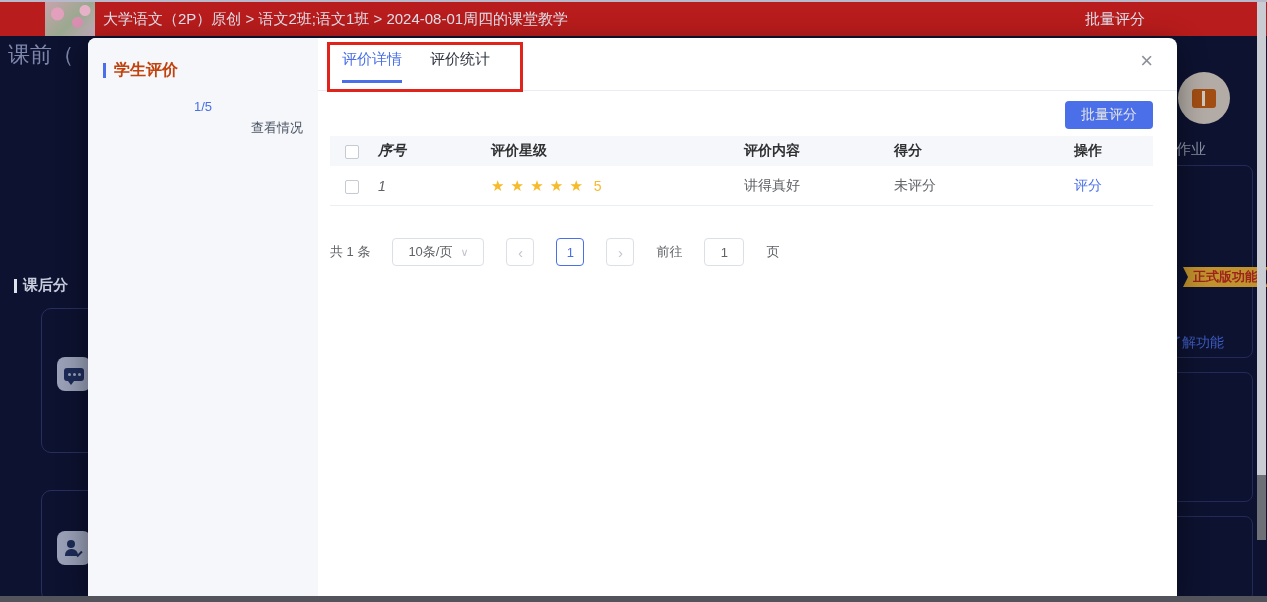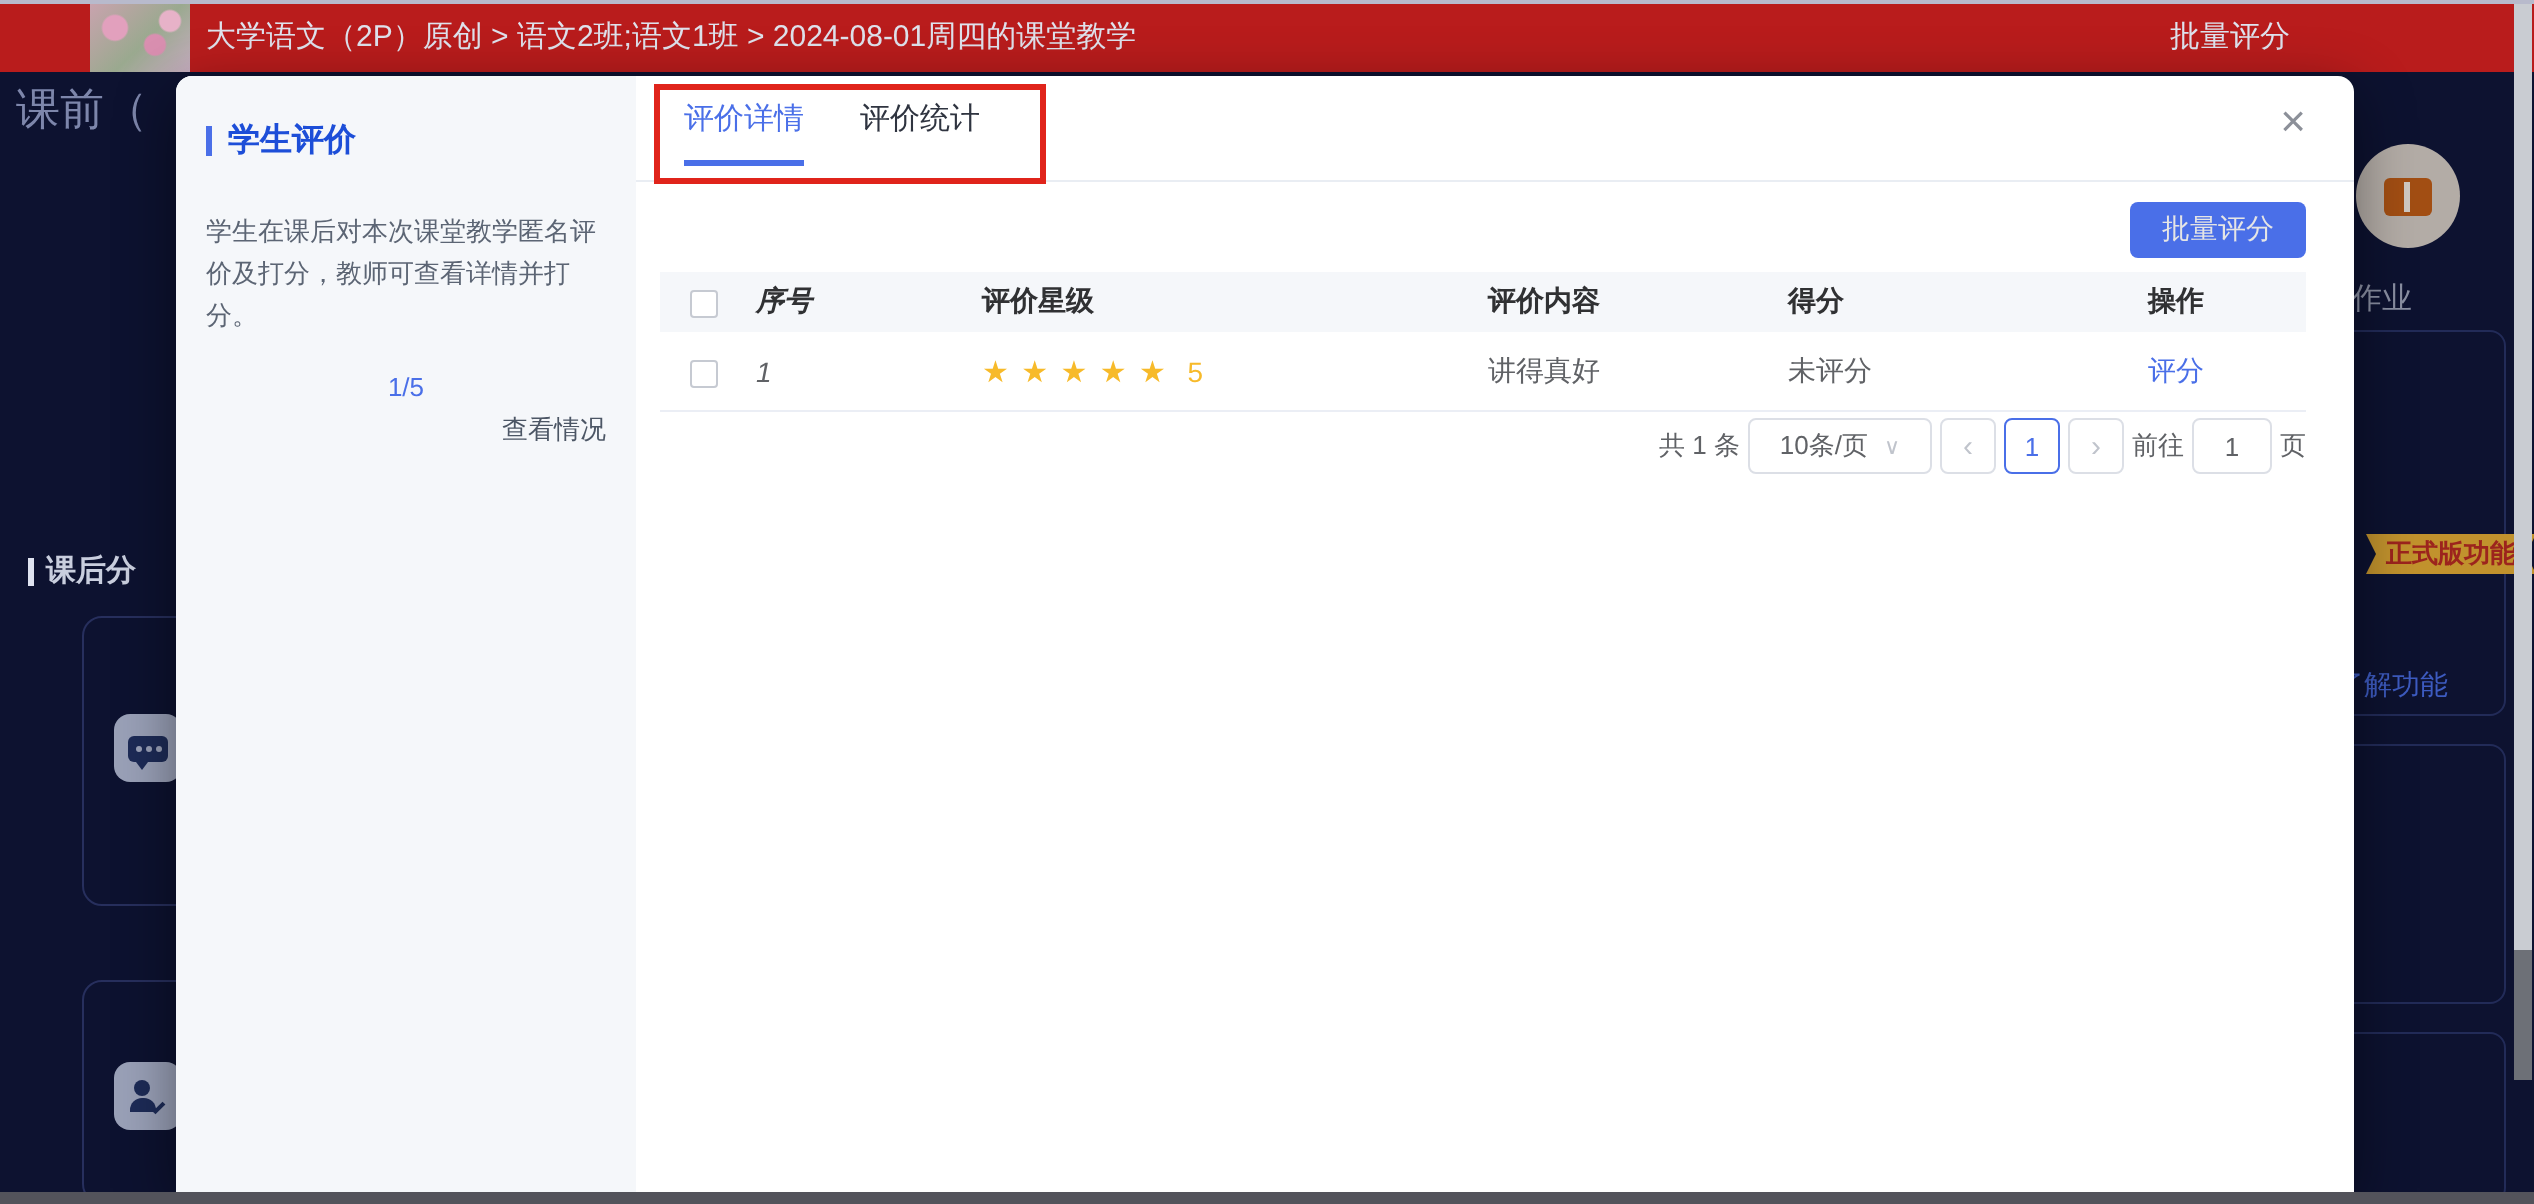--- a/index.html
+++ b/index.html
@@ -54,21 +54,21 @@
     background:#c1922d; color:#9c241d; font-size:13px; font-weight:bold; z-index:1; white-space:nowrap;
     clip-path:polygon(0 0,100% 0,calc(100% - 5px) 50%,100% 100%,0 100%,5px 50%); }
   .learn-link { position:absolute; left:1168px; top:334px; font-size:14px; color:#3d5bc0; z-index:1; cursor:pointer; }
 
   
   .modal { position:absolute; left:88px; top:38px; width:1089px; height:558px; background:#fff;
     border-radius:8px 8px 0 0; z-index:10; display:flex; box-shadow:0 8px 30px rgba(0,0,0,.45); }
   .m-sidebar { width:230px; background:#f5f7fa; border-radius:8px 0 0 0; padding:22px 15px 0 15px; flex-shrink:0; }
   .m-sidebar .title-row { display:flex; align-items:center; }
   .m-sidebar .title-bar { width:3px; height:15px; background:#4a6fe8; margin-right:8px; }
-  .m-sidebar .title-txt { font-size:16px; font-weight:bold; color:#1d4ed8; }
+  .m-sidebar .title-txt { font-size:16px; font-weight:bold; color:#c2410c; }
   .m-sidebar .desc { margin-top:24px; font-size:13px; line-height:21px; color:#5c6574; }
   .m-sidebar .progress { margin-top:18px; text-align:center; font-size:13px; color:#4a6fe8; }
   .m-sidebar .view-status { margin-top:5px; text-align:right; font-size:13px; color:#4c5665; cursor:pointer; }
 
   .m-main { position:relative; flex:1; }
   .tabs { position:absolute; left:24px; top:12px; display:flex; gap:28px; z-index:2; }
   .tab { font-size:15px; padding-bottom:11px; color:#2f3440; cursor:pointer; border-bottom:3px solid transparent; }
   .tab.active { color:#4a6fe8; border-bottom-color:#4a6fe8; }
   .tabs-divider { position:absolute; left:0; right:0; top:52px; height:1px; background:#e9edf3; }
   .close-btn { position:absolute; right:24px; top:12px; font-size:22px; line-height:22px; color:#8c9099; cursor:pointer; }
@@ -83,22 +83,22 @@
   .col-index { width:108px; text-align:left;font-style:italic; }
   .col-stars { width:240px; padding-left:5px; }
   .col-content { width:160px; padding-left:18px; }
   .col-score { width:160px; padding-left:8px; }
   .col-action { flex:1; padding-left:28px; }
   .checkbox { display:inline-block; width:14px; height:14px; border:1px solid #c6cad2; border-radius:2px; background:#fff; cursor:pointer; vertical-align:middle; }
   .stars { color:#f7ba2a; font-size:15px; letter-spacing:1px; }
   .star-val { color:#f7ba2a; font-size:14px; margin-left:6px; }
   .action-link { color:#4a6fe8; font-size:14px; cursor:pointer;margin-top:24px; }
 
-  .pagination { position:absolute; left:12px; top:171px; width:823px; height:28px; display:flex;
-    align-items:center; justify-content:flex-end; gap:4px; font-size:13px; color:#606266; }
+  .pagination { position:absolute; left:12px; top:200px; width:823px; height:28px; display:flex;
+    align-items:center; justify-content:flex-start; gap:22px; font-size:13px; color:#606266; }
   .pg-select { width:92px; height:28px; border:1px solid #dcdfe6; border-radius:4px; display:flex;
     align-items:center; justify-content:center; gap:8px; cursor:pointer; color:#606266; background:#fff; }
   .pg-caret { color:#c0c4cc; font-size:11px; }
   .pg-btn { width:28px; height:28px; border:1px solid #dcdfe6; border-radius:4px; background:#fff;
     display:flex; align-items:center; justify-content:center; color:#c0c4cc; font-size:15px; cursor:pointer; }
   .pg-page { width:28px; height:28px; border:1px solid #4a6fe8; border-radius:4px; background:#fff;
     display:flex; align-items:center; justify-content:center; color:#4a6fe8; font-size:13px; cursor:pointer; }
   .pg-goto-input { width:40px; height:28px; border:1px solid #dcdfe6; border-radius:4px; text-align:center;
     font-size:13px; color:#606266; font-family:"Liberation Sans",sans-serif; }
 
@@ -156,21 +156,20 @@
   <div class="official-badge">正式版功能</div>
   <div class="learn-link">了解功能</div>
 
   <div class="modal">
 
     <div class="m-sidebar">
       <div class="title-row">
         <span class="title-bar"></span>
         <span class="title-txt">学生评价</span>
       </div>
-      <div class="desc">学生在课后对本次课堂教学匿名评价及打分，教师可查看详情并打分。</div>
       <div class="progress">1/5</div>
       <div class="view-status">查看情况</div>
     </div>
 
     <div class="m-main">
       <div class="tabs">
         <div class="tab active">评价详情</div>
         <div class="tab">评价统计</div>
       </div>
       <div class="tabs-divider"></div>

